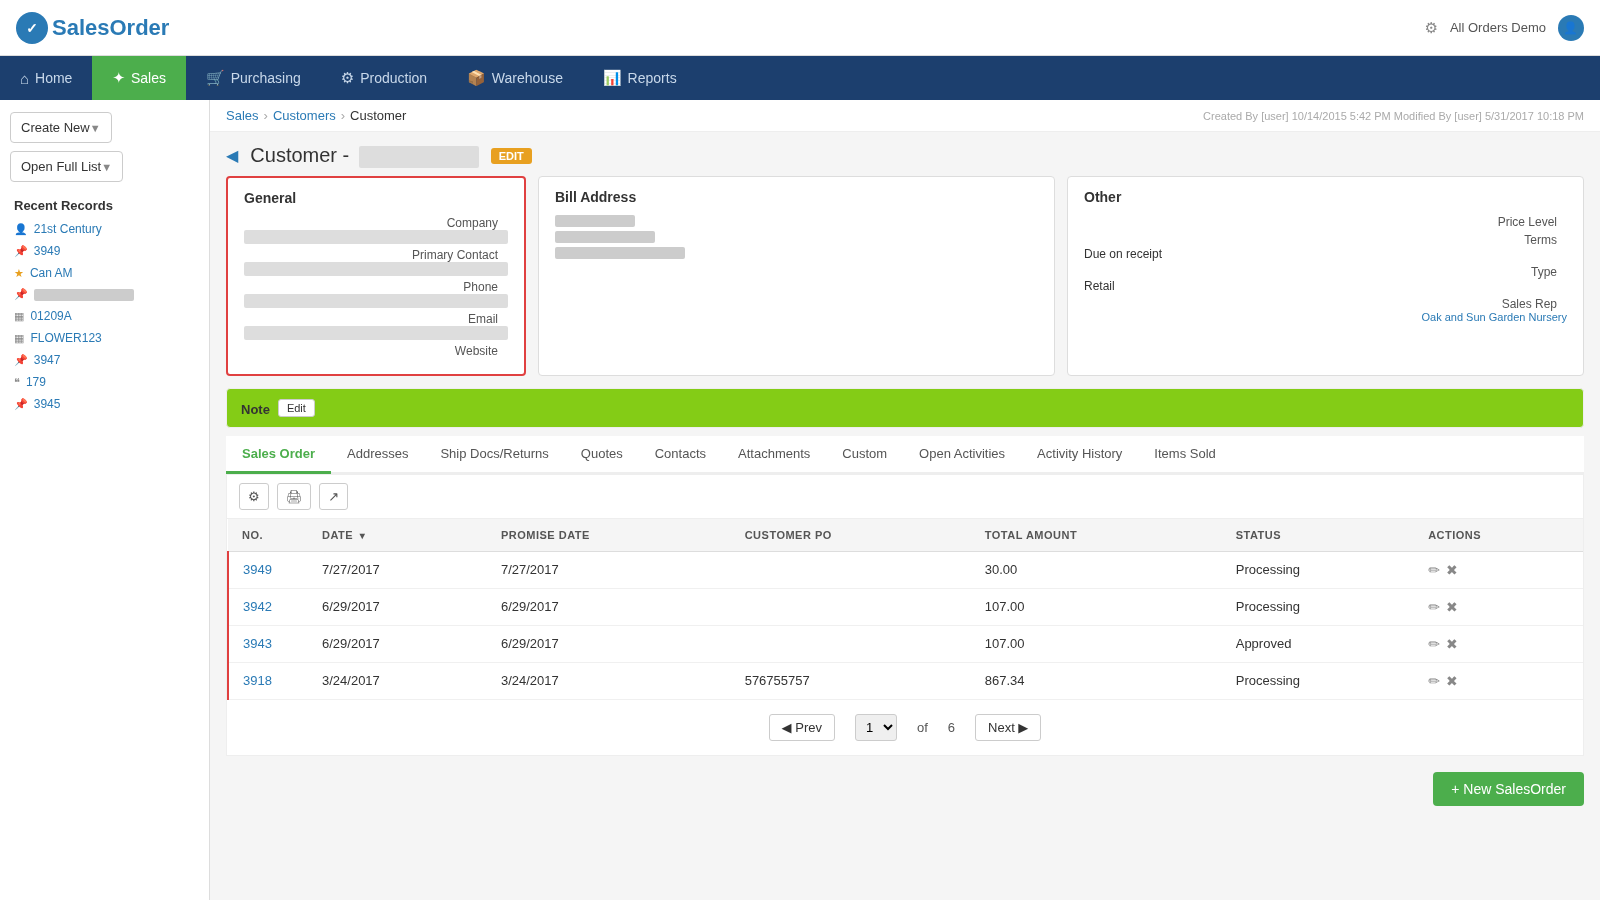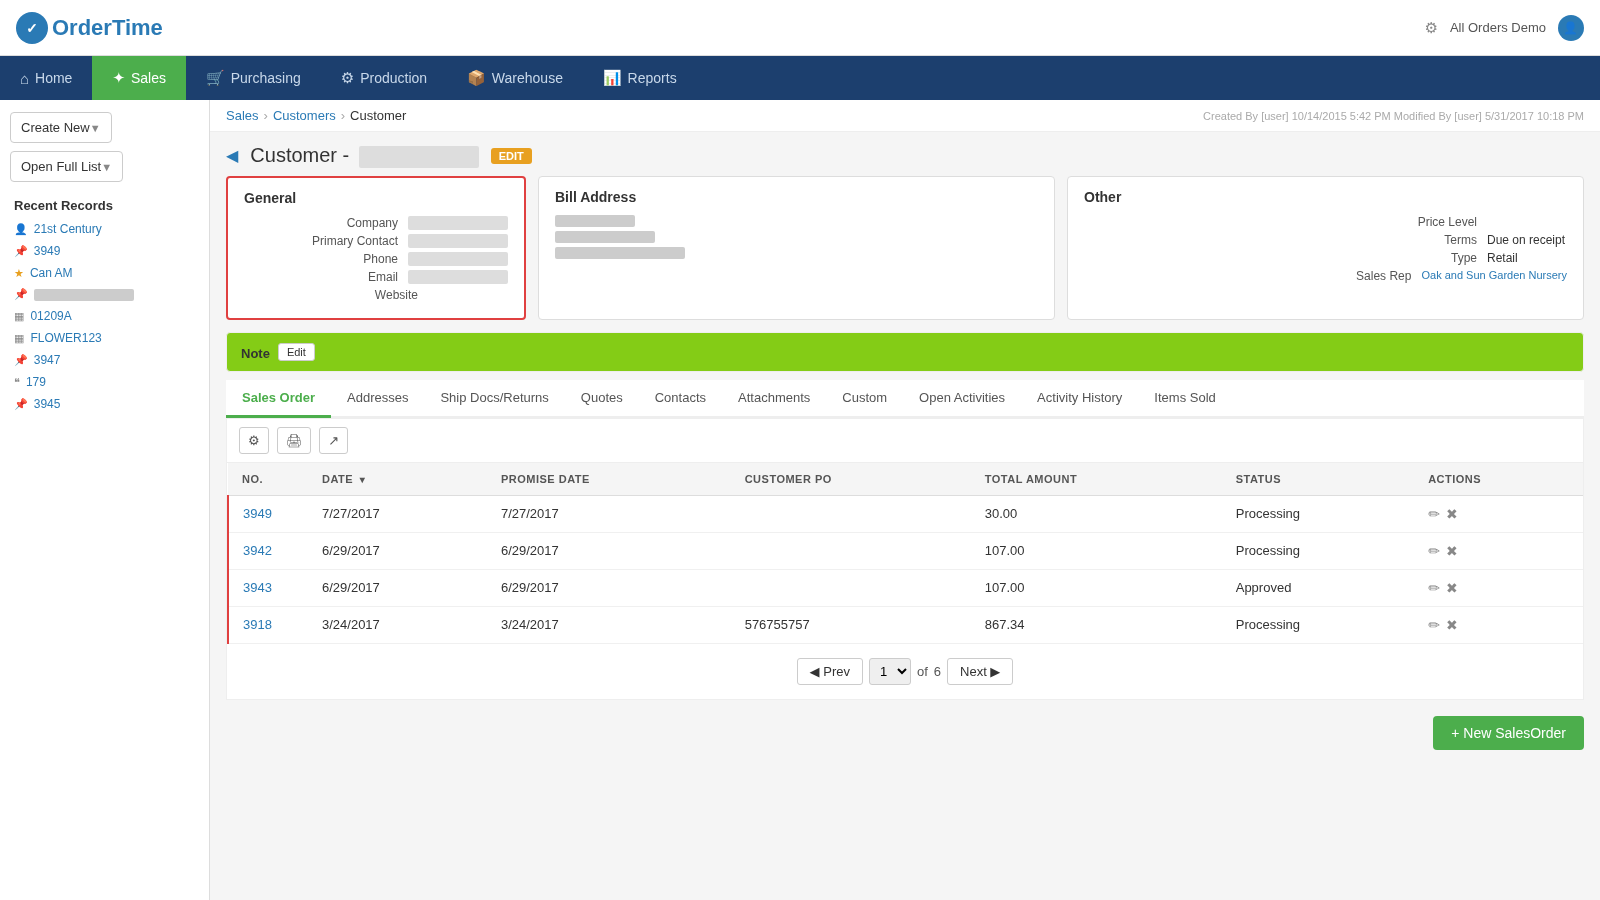--- a/index.html
+++ b/index.html
@@ -204,20 +204,21 @@
       font-weight: bold;
       margin-bottom: 10px;
       color: #333;
       font-size: 14px;
     }
     .info-row {
       display: flex;
       justify-content: flex-end;
       margin-bottom: 4px;
       font-size: 12px;
+      flex-direction: column;
     }
     .info-label {
       color: #555;
       min-width: 110px;
       text-align: right;
       margin-right: 10px;
     }
     .info-value {
       color: #333;
       min-width: 80px;
@@ -337,21 +338,21 @@
     .no-cell-bordered {
       border-left: 2px solid #e04040;
     }
 
     
     .pagination-area {
       display: flex;
       justify-content: center;
       align-items: center;
       padding: 14px;
-      gap: 6px;
+      gap: 20px;
     }
     .page-btn {
       background: #fff;
       border: 1px solid #ccc;
       border-radius: 3px;
       padding: 5px 12px;
       cursor: pointer;
       font-size: 13px;
       color: #333;
       display: flex;
@@ -386,21 +387,21 @@
     }
   </style>
 </head>
 <body>
 
 <div class="top-bar">
   <div class="logo">
     <div class="logo-icon">
       <span>✓</span>
     </div>
-    <span>OrderTime</span>
+    <span>SalesOrder</span>
   </div>
   <div class="top-right">
     <span class="gear-icon">⚙</span>
     <span>All Orders Demo</span>
     <div class="user-icon">👤</div>
   </div>
 </div>
 
 <nav class="nav-bar">
   <a class="nav-item">
@@ -547,21 +548,21 @@
         <div class="info-row">
           <span class="info-label">Terms</span>
           <span class="info-value">Due on receipt</span>
         </div>
         <div class="info-row">
           <span class="info-label">Type</span>
           <span class="info-value">Retail</span>
         </div>
         <div class="info-row">
           <span class="info-label">Sales Rep</span>
-          <span class="info-value" style="font-size:11px; color:#2a7ab5;">Oak and Sun Garden Nursery</span>
+          <span class="info-value" style="font-size:11px; color:#2a7ab5;text-align:right;">Oak and Sun Garden Nursery</span>
         </div>
       </div>
 
     </div>
 
     <div class="note-area">
       <span class="note-label">Note</span>
       <button class="note-edit-btn">Edit</button>
     </div>
 

